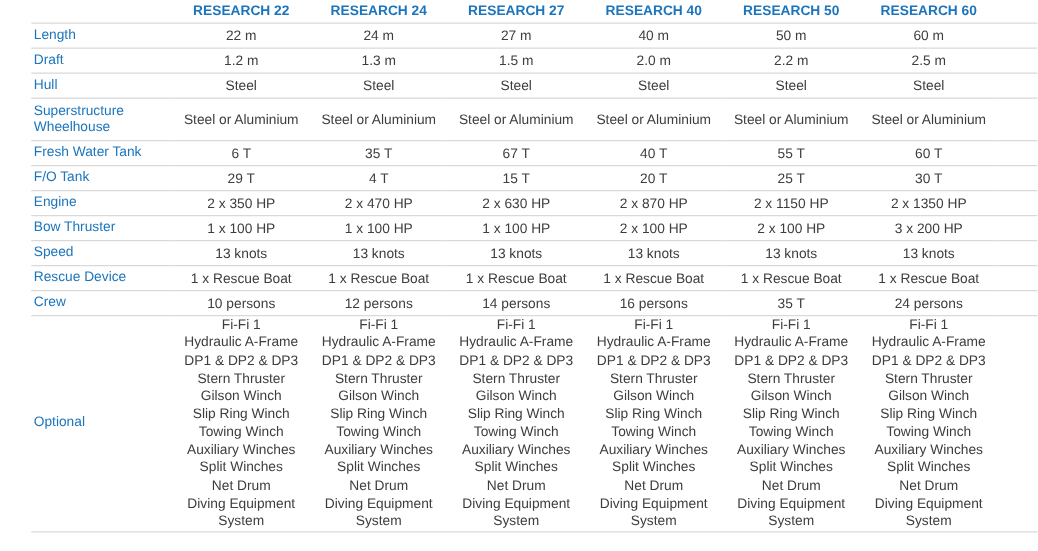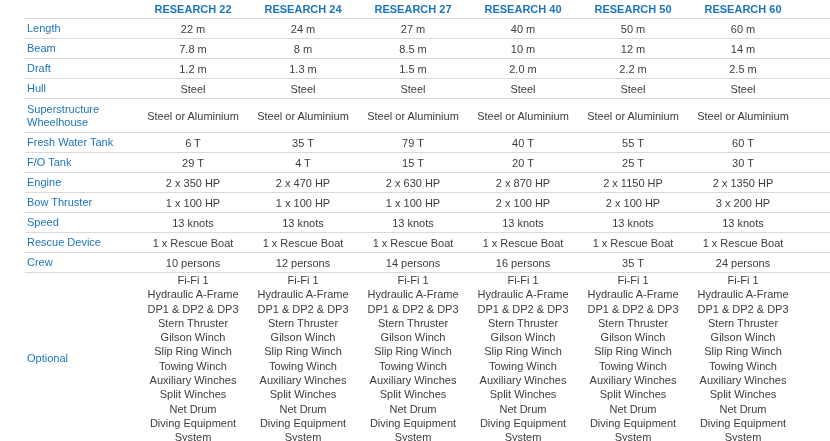--- a/index.html
+++ b/index.html
@@ -92,30 +92,20 @@
         <tr class="row row-length">
           <th class="row-label">Length</th>
           <td class="value">22 m</td>
           <td class="value">24 m</td>
           <td class="value">27 m</td>
           <td class="value">40 m</td>
           <td class="value">50 m</td>
           <td class="value">60 m</td>
           <td></td>
         </tr>
-        <tr class="row row-beam">
-          <th class="row-label">Beam</th>
-          <td class="value">7.8 m</td>
-          <td class="value">8 m</td>
-          <td class="value">8.5 m</td>
-          <td class="value">10 m</td>
-          <td class="value">12 m</td>
-          <td class="value">14 m</td>
-          <td></td>
-        </tr>
         <tr class="row row-draft">
           <th class="row-label">Draft</th>
           <td class="value">1.2 m</td>
           <td class="value">1.3 m</td>
           <td class="value">1.5 m</td>
           <td class="value">2.0 m</td>
           <td class="value">2.2 m</td>
           <td class="value">2.5 m</td>
           <td></td>
         </tr>
@@ -136,21 +126,21 @@
           <td class="value">Steel or Aluminium</td>
           <td class="value">Steel or Aluminium</td>
           <td class="value">Steel or Aluminium</td>
           <td class="value">Steel or Aluminium</td>
           <td></td>
         </tr>
         <tr class="row row-fresh-water-tank">
           <th class="row-label">Fresh Water Tank</th>
           <td class="value">6 T</td>
           <td class="value">35 T</td>
-          <td class="value">79 T</td>
+          <td class="value">67 T</td>
           <td class="value">40 T</td>
           <td class="value">55 T</td>
           <td class="value">60 T</td>
           <td></td>
         </tr>
         <tr class="row row-f-o-tank">
           <th class="row-label">F/O Tank</th>
           <td class="value">29 T</td>
           <td class="value">4 T</td>
           <td class="value">15 T</td>

